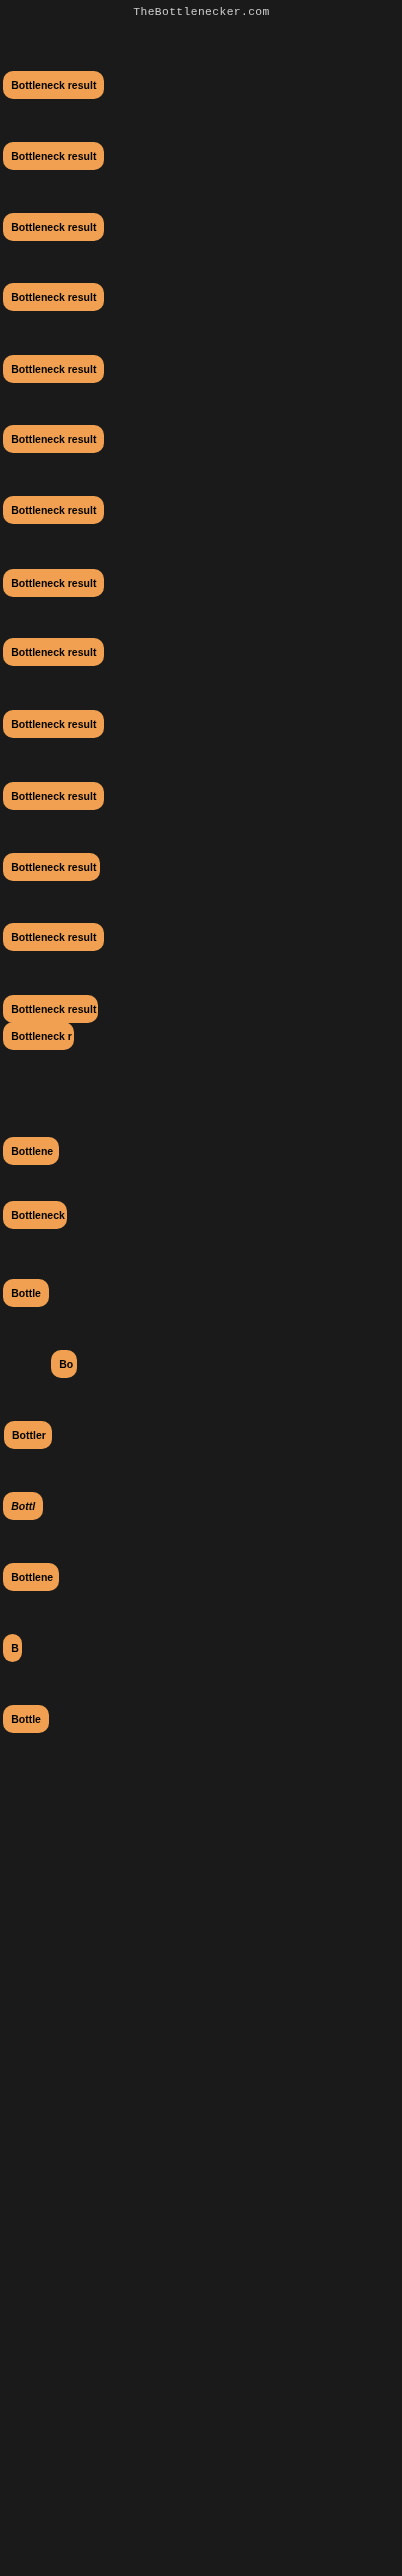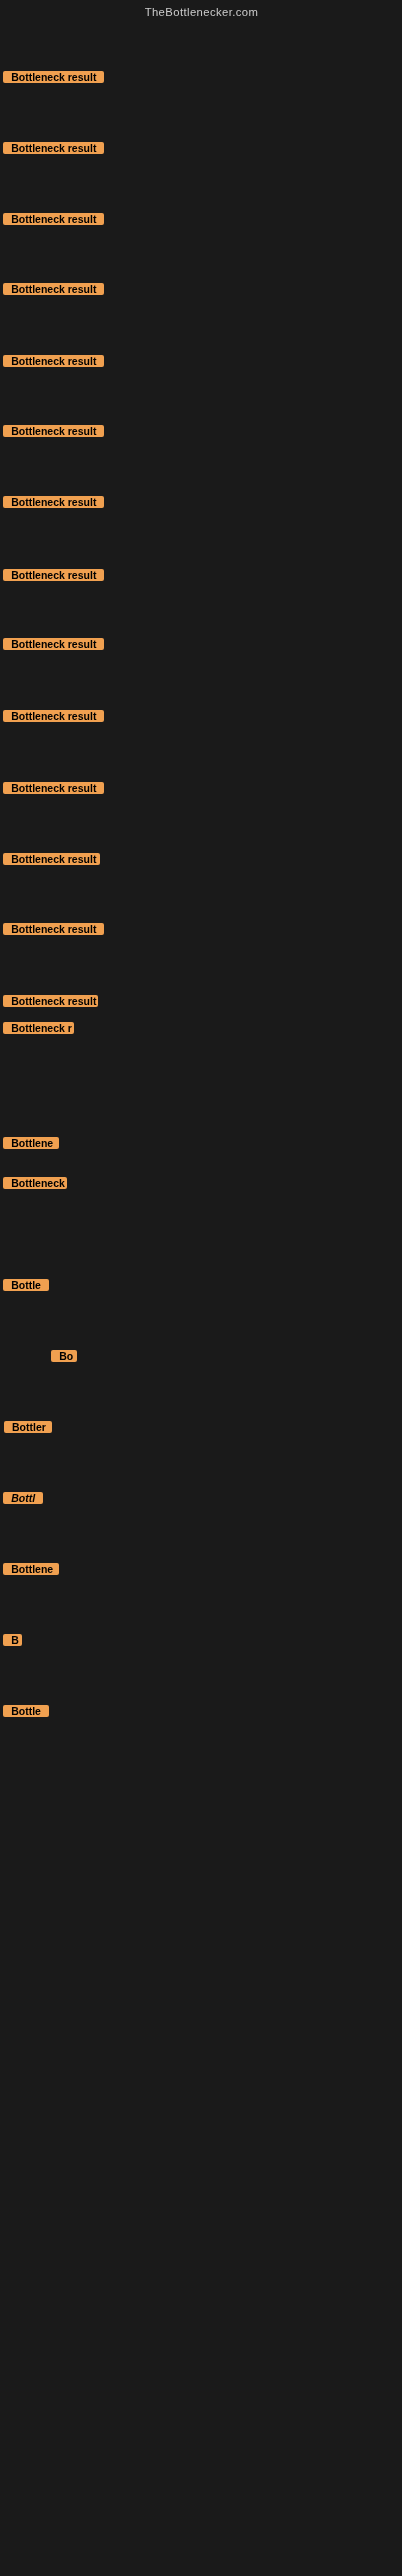--- a/index.html
+++ b/index.html
@@ -15,30 +15,31 @@
       font-family: Arial, sans-serif;
       position: relative;
     }
 
     .site-title {
       text-align: center;
       color: #cccccc;
       font-size: 11.3px;
       padding: 6.4px 0;
       letter-spacing: 0.4px;
+      font-family: Liberation Mono, monospace;
     }
 
     .bottleneck-badge {
       display: inline-block;
       background-color: #f0a050;
       color: #000;
       font-size: 10.5px;
       font-weight: bold;
-      padding: 0 8px;
-      border-radius: 2px;
+      padding: 8px 8px;
+      border-radius: 10px;
       white-space: nowrap;
       overflow: hidden;
     }
   </style>
 </head>
 <body>
 
 <div class="site-title">TheBottlenecker.com</div>
 
 <div id="badges-container" style="position: relative; width: 403px; height: 2576px;">
@@ -51,21 +52,21 @@
     <div style="position: absolute; top: 471px; left: 3.2px;"><span class="bottleneck-badge" style="max-width: 105px;">Bottleneck result</span></div>
     <div style="position: absolute; top: 544px; left: 3.2px;"><span class="bottleneck-badge" style="max-width: 105px;">Bottleneck result</span></div>
     <div style="position: absolute; top: 613px; left: 3.2px;"><span class="bottleneck-badge" style="max-width: 105px;">Bottleneck result</span></div>
     <div style="position: absolute; top: 685px; left: 3.2px;"><span class="bottleneck-badge" style="max-width: 105px;">Bottleneck result</span></div>
     <div style="position: absolute; top: 757px; left: 3.2px;"><span class="bottleneck-badge" style="max-width: 105px;">Bottleneck result</span></div>
     <div style="position: absolute; top: 828px; left: 3.2px;"><span class="bottleneck-badge" style="max-width: 97px;">Bottleneck result</span></div>
     <div style="position: absolute; top: 898px; left: 3.2px;"><span class="bottleneck-badge" style="max-width: 105px;">Bottleneck result</span></div>
     <div style="position: absolute; top: 970px; left: 3.2px;"><span class="bottleneck-badge" style="max-width: 95px;">Bottleneck result</span></div>
     <div style="position: absolute; top: 997px; left: 3.2px;"><span class="bottleneck-badge" style="max-width: 71px;">Bottleneck r</span></div>
     <div style="position: absolute; top: 1112px; left: 3.2px;"><span class="bottleneck-badge" style="max-width: 56px;">Bottlene</span></div>
-    <div style="position: absolute; top: 1152px; left: 3.2px;"><span class="bottleneck-badge" style="max-width: 64px;">Bottleneck</span></div>
+    <div style="position: absolute; top: 1176px; left: 3.2px;"><span class="bottleneck-badge" style="max-width: 64px;">Bottleneck</span></div>
     <div style="position: absolute; top: 1254px; left: 3.2px;"><span class="bottleneck-badge" style="max-width: 47px;">Bottle</span></div>
     <div style="position: absolute; top: 1325px; left: 3.2px; margin-left: 48px;"><span class="bottleneck-badge" style="max-width: 26px;">Bo</span></div>
     <div style="position: absolute; top: 1396px; left: 4px;"><span class="bottleneck-badge" style="max-width: 48px;">Bottler</span></div>
     <div style="position: absolute; top: 1467px; left: 3.2px;"><span class="bottleneck-badge" style="max-width: 40px; font-style: italic;">Bottl</span></div>
     <div style="position: absolute; top: 1538px; left: 3.2px;"><span class="bottleneck-badge" style="max-width: 56px;">Bottlene</span></div>
     <div style="position: absolute; top: 1609px; left: 3.2px;"><span class="bottleneck-badge" style="max-width: 19.3px;">B</span></div>
     <div style="position: absolute; top: 1680px; left: 3.2px;"><span class="bottleneck-badge" style="max-width: 47px;">Bottle</span></div>
   </div>
 
 

